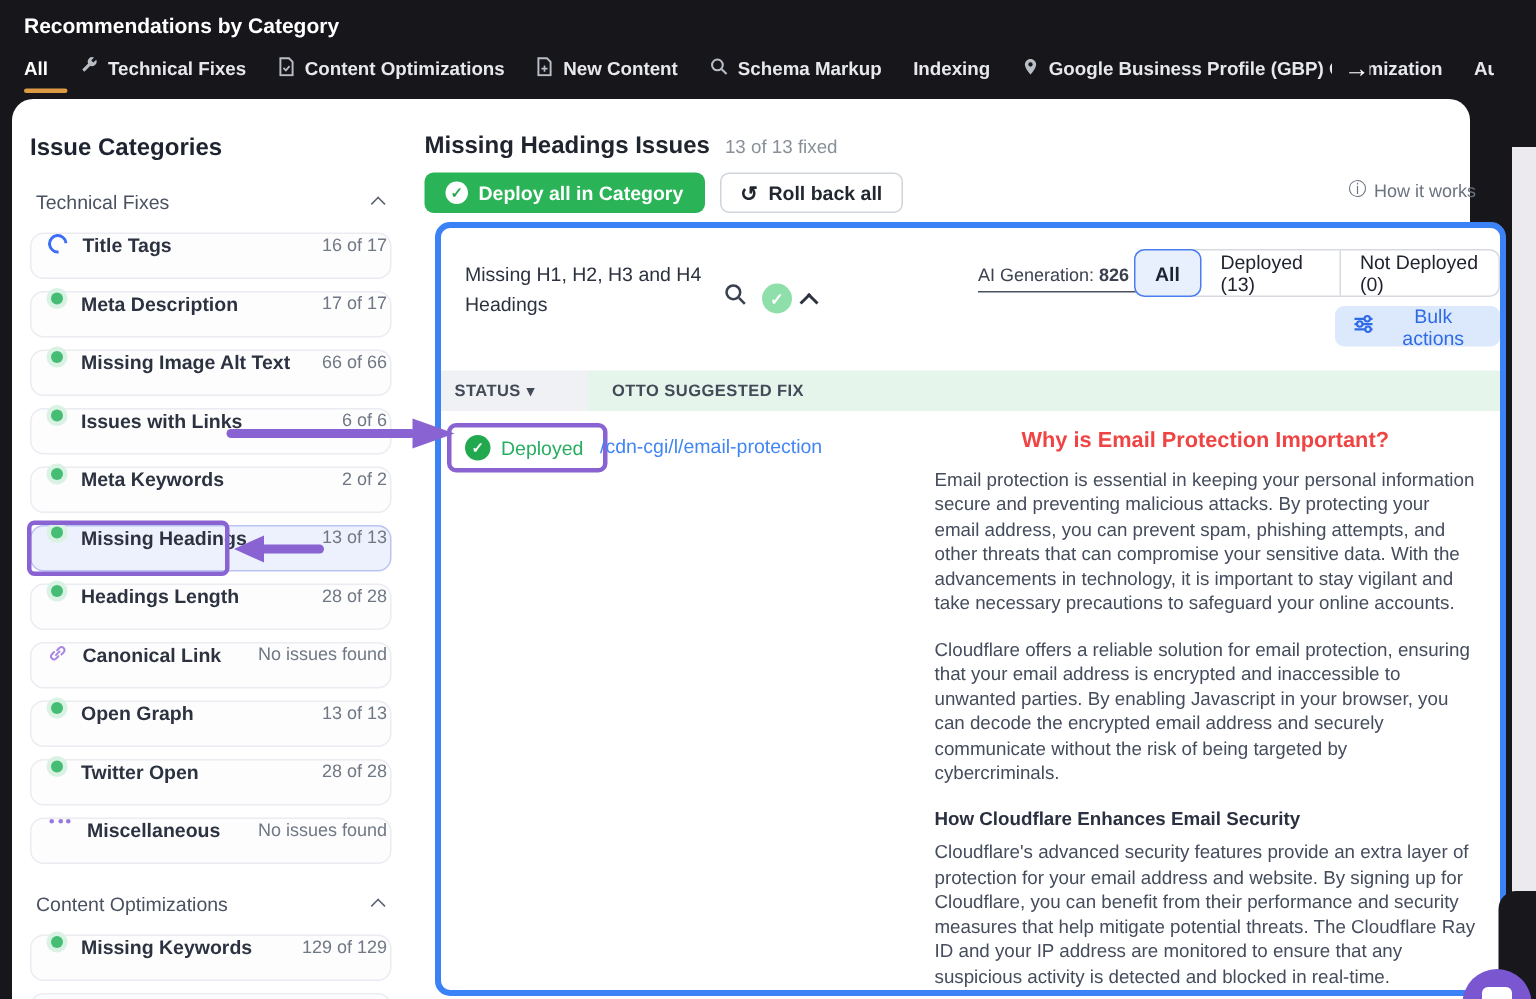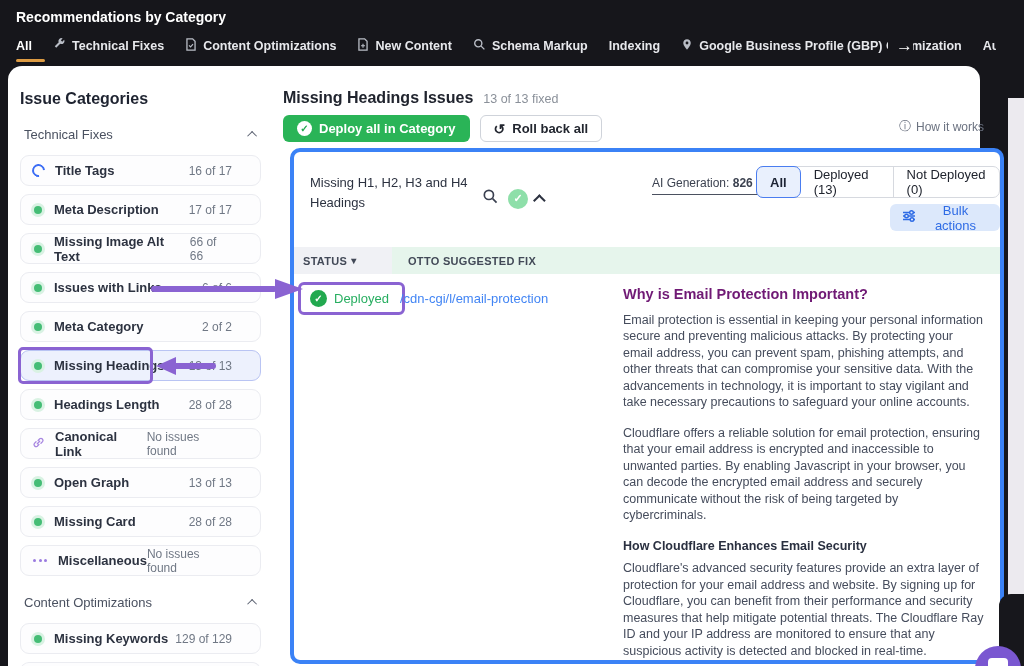--- a/index.html
+++ b/index.html
@@ -19,21 +19,21 @@
   .card { position:absolute; left:8px; top:66px; width:972px; height:600px; background:#ffffff; border-radius:14px 14px 0 0; }
   .right-strip { position:absolute; left:1008px; top:98px; width:16px; height:500px; background:#eceaef; }
 
   
   .sidebar { position:absolute; left:0; top:0; width:266px; height:600px; padding:24px 13px 0 12px; overflow:visible; }
   .sidebar-title { font-size:16px; font-weight:bold; color:#1e2330; margin-bottom:19px; }
   .section-head { display:flex; align-items:center; justify-content:space-between; color:#4a5160; font-size:13px; margin:0 4px 13px 4px; cursor:pointer; }
   .section-head.second { margin-top:19px; }
   .chev { width:7px; height:7px; border-left:1.7px solid #5a6070; border-top:1.7px solid #5a6070; transform:rotate(45deg) translateY(2px); }
   .cat-list { display:flex; flex-direction:column; gap:8px; }
-  .cat-item { position:relative; display:flex; align-items:center; height:31px; background:#fdfdfe; border:1px solid #ebecf1; border-radius:9px; padding:0 28px 0 11px; cursor:pointer; }
+  .cat-item { position:relative; display:flex; height:31px; background:#fdfdfe; border:1px solid #ebecf1; border-radius:9px; padding:0 2px 0 11px; cursor:pointer; }
   .cat-item.selected { background:#edf1fd; border:1px solid #b9c4f3; }
   .cat-label { font-size:13px; font-weight:600; color:#2c3240; margin-left:10px; }
   .cat-count { margin-left:auto; font-size:12px; color:#707885; }
   .dot-done { width:8px; height:8px; border-radius:50%; background:#45bd75; box-shadow:0 0 0 3px #d9f2e3; flex:none; margin:0 2px; }
   .ring-progress { width:13px; height:13px; border-radius:50%; border:2.4px solid #3d6ef5; border-right-color:transparent; flex:none; transform:rotate(40deg); }
   .icon-dots { display:flex; gap:2.5px; flex:none; margin:0 1px; }
   .icon-dots i { width:3px; height:3px; border-radius:50%; background:#9a7ae0; }
   .cat-item.partial { height:14px; border-bottom:none; border-radius:9px 9px 0 0; }
 
   
@@ -76,21 +76,21 @@
   .sort-caret { font-size:10px; color:#424957; }
 
   .table-row { position:absolute; left:0; top:122px; width:712px; display:flex; }
   .cell-status { width:98px; padding:8px 0 0 4px; }
   .badge-annotated { display:inline-flex; align-items:center; gap:7px; border:3px solid #8a63d2; border-radius:6px; padding:5px 13px 5px 9px; }
   .badge-check { width:17px; height:17px; border-radius:50%; background:#22a94f; color:#fff; font-size:10px; font-weight:bold; display:flex; align-items:center; justify-content:center; }
   .badge-text { color:#27ae60; font-size:13px; }
   .cell-url { width:215px; padding:15px 6px 0 8px; }
   .url-link { color:#4285f4; font-size:13px; text-decoration:none; }
   .cell-fix { flex:1; padding:12px 22px 0 16px; color:#454c5c; font-size:12.5px; line-height:16.5px; }
-  .fix-h3 { font-size:14.5px; font-weight:bold; color:#701a75; margin-bottom:9px; }
+  .fix-h3 { font-size:14.5px; font-weight:bold; color:#ef4444; margin-bottom:9px;text-align:center; }
   .fix-p { margin-bottom:14px; }
   .fix-h4 { font-size:12.5px; font-weight:bold; color:#2a3040; margin-bottom:6px; }
 
   
   .chat-notch { position:absolute; right:0; bottom:0; width:25px; height:72px; background:#17171c; border-top-left-radius:12px; }
   .chat-bubble { position:absolute; right:3px; bottom:-26px; width:46px; height:46px; border-radius:50%; background:#7a57d1; }
   .chat-glyph { position:absolute; left:13px; top:12px; width:20px; height:15px; background:#ffffff; border-radius:4px; }
 </style>
 </head>
 <body>
@@ -178,21 +178,21 @@
         <span class="dot-done"></span>
         <span class="cat-label">Issues with Links</span>
         <span class="cat-count">6 of 6</span>
         <svg class="ann-arrow-long" viewBox="0 0 156 22">
           <rect x="2" y="8" width="126" height="6" rx="3" fill="#8a63d2"></rect>
           <polygon points="126,1 154,11 126,21" fill="#8a63d2"></polygon>
         </svg>
       </div>
       <div class="cat-item">
         <span class="dot-done"></span>
-        <span class="cat-label">Meta Category</span>
+        <span class="cat-label">Meta Keywords</span>
         <span class="cat-count">2 of 2</span>
       </div>
       <div class="cat-item selected">
         <span class="dot-done"></span>
         <span class="cat-label">Missing Headings</span>
         <span class="cat-count">13 of 13</span>
         <span class="ann-rect-label"></span>
         <svg class="ann-arrow-left" viewBox="0 0 64 20">
           <rect x="18" y="7" width="44" height="6" rx="3" fill="#8a63d2"></rect>
           <polygon points="22,1 2,10 22,19" fill="#8a63d2"></polygon>
@@ -210,21 +210,21 @@
         <span class="cat-label">Canonical Link</span>
         <span class="cat-count">No issues found</span>
       </div>
       <div class="cat-item">
         <span class="dot-done"></span>
         <span class="cat-label">Open Graph</span>
         <span class="cat-count">13 of 13</span>
       </div>
       <div class="cat-item">
         <span class="dot-done"></span>
-        <span class="cat-label">Missing Card</span>
+        <span class="cat-label">Twitter Open</span>
         <span class="cat-count">28 of 28</span>
       </div>
       <div class="cat-item">
         <span class="icon-dots">
             <i></i>
             <i></i>
             <i></i>
           </span>
         <span class="cat-label">Miscellaneous</span>
         <span class="cat-count">No issues found</span>

